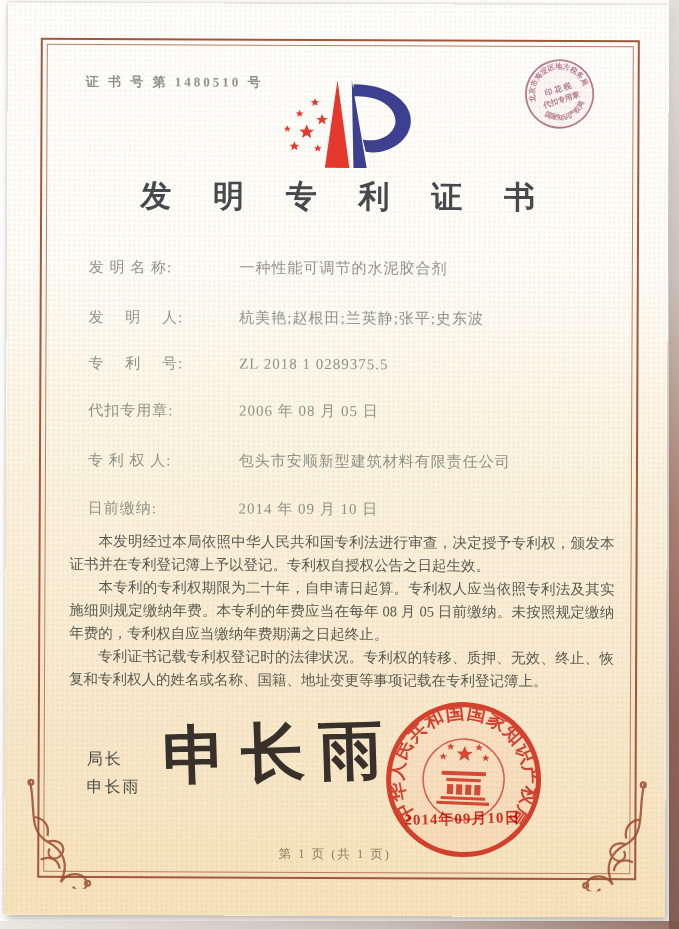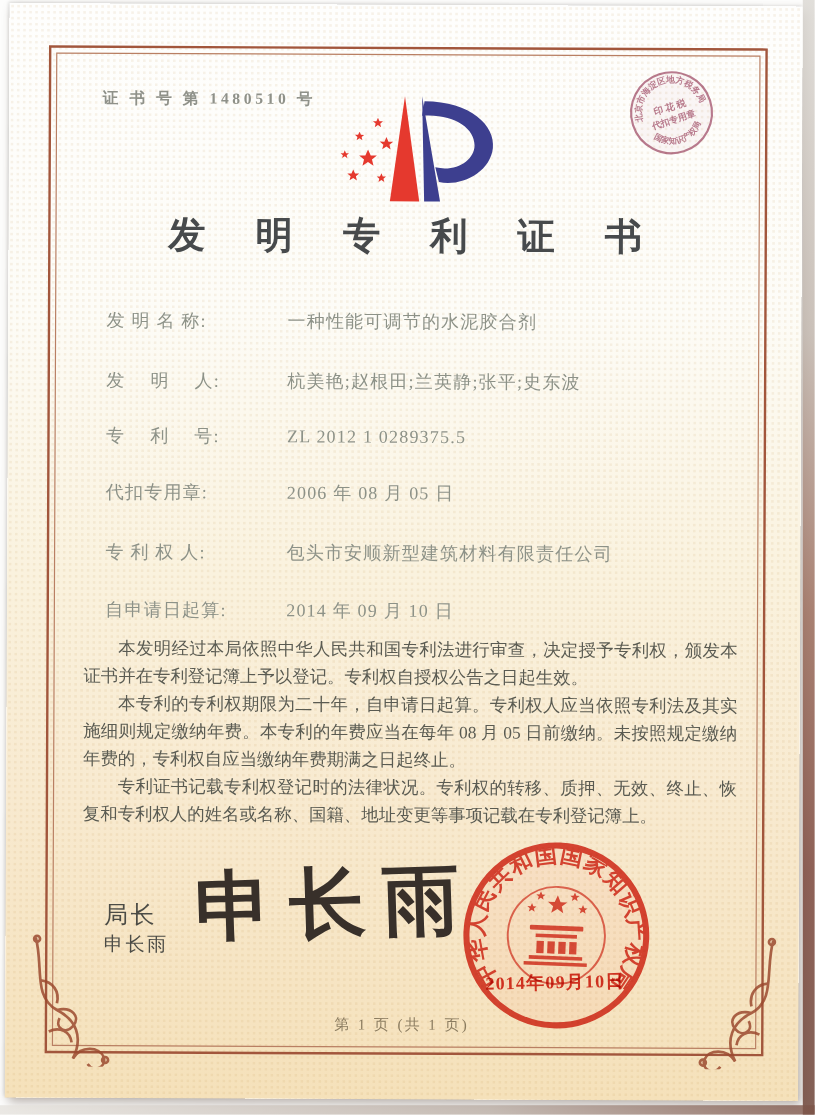--- a/index.html
+++ b/index.html
@@ -56,21 +56,21 @@
     position:absolute;left:70px;right:50px;
     font-size:15px;color:#8d9288;letter-spacing:1px;white-space:nowrap;
   }
   .field-row .label{display:inline-block;min-width:146px;margin-left:12px;}
   .field-row .value{color:#8d9288;}
   .paras{
     position:absolute;left:64px;right:52px;top:527px;
     font-size:14.5px;line-height:23px;color:#5a5b52;text-align:justify;
   }
   .paras p{margin:0;text-indent:2em;}
-  .sig-role{position:absolute;left:82px;top:746px;font-size:20px;color:#4c4c46;letter-spacing:2px;text-align:right;}
+  .sig-role{position:absolute;left:82px;top:746px;font-size:16px;color:#4c4c46;letter-spacing:2px;text-align:right;}
   .sig-name{position:absolute;left:82px;top:774px;font-size:16px;color:#4c4c46;letter-spacing:2px;}
   .autograph{
     position:absolute;left:158px;top:706px;width:230px;
     font-size:64px;color:#38302a;letter-spacing:14px;white-space:nowrap;
     transform:rotate(-2deg);font-weight:600;
   }
   .seal{position:absolute;left:378px;top:694px;width:162px;height:162px;mix-blend-mode:multiply;opacity:.92;transform:rotate(2deg);}
   .seal-date{
     position:absolute;left:376px;top:805px;width:164px;text-align:center;
     font-size:15px;font-weight:700;color:#d8392b;letter-spacing:1px;
@@ -142,32 +142,32 @@
   <div class="field-row" style="top:255px">
     <span class="label">发 明 名 称:</span>
     <span class="value">一种性能可调节的水泥胶合剂</span>
   </div>
   <div class="field-row" style="top:305px">
     <span class="label">发　 明　 人:</span>
     <span class="value">杭美艳;赵根田;兰英静;张平;史东波</span>
   </div>
   <div class="field-row" style="top:351px">
     <span class="label">专　 利　 号:</span>
-    <span class="value">ZL 2012 1 0289375.5</span>
+    <span class="value">ZL 2018 1 0289375.5</span>
   </div>
   <div class="field-row" style="top:398px">
     <span class="label">代扣专用章:</span>
     <span class="value">2006 年 08 月 05 日</span>
   </div>
   <div class="field-row" style="top:448px">
     <span class="label">专 利 权 人:</span>
     <span class="value">包头市安顺新型建筑材料有限责任公司</span>
   </div>
   <div class="field-row" style="top:496px">
-    <span class="label">自申请日起算:</span>
+    <span class="label">日前缴纳:</span>
     <span class="value">2014 年 09 月 10 日</span>
   </div>
 
   <div class="paras">
     <p>本发明经过本局依照中华人民共和国专利法进行审查，决定授予专利权，颁发本证书并在专利登记簿上予以登记。专利权自授权公告之日起生效。</p>
     <p>本专利的专利权期限为二十年，自申请日起算。专利权人应当依照专利法及其实施细则规定缴纳年费。本专利的年费应当在每年 08 月 05 日前缴纳。未按照规定缴纳年费的，专利权自应当缴纳年费期满之日起终止。</p>
     <p>专利证书记载专利权登记时的法律状况。专利权的转移、质押、无效、终止、恢复和专利权人的姓名或名称、国籍、地址变更等事项记载在专利登记簿上。</p>
   </div>
 
   <div class="sig-role">局长</div>

